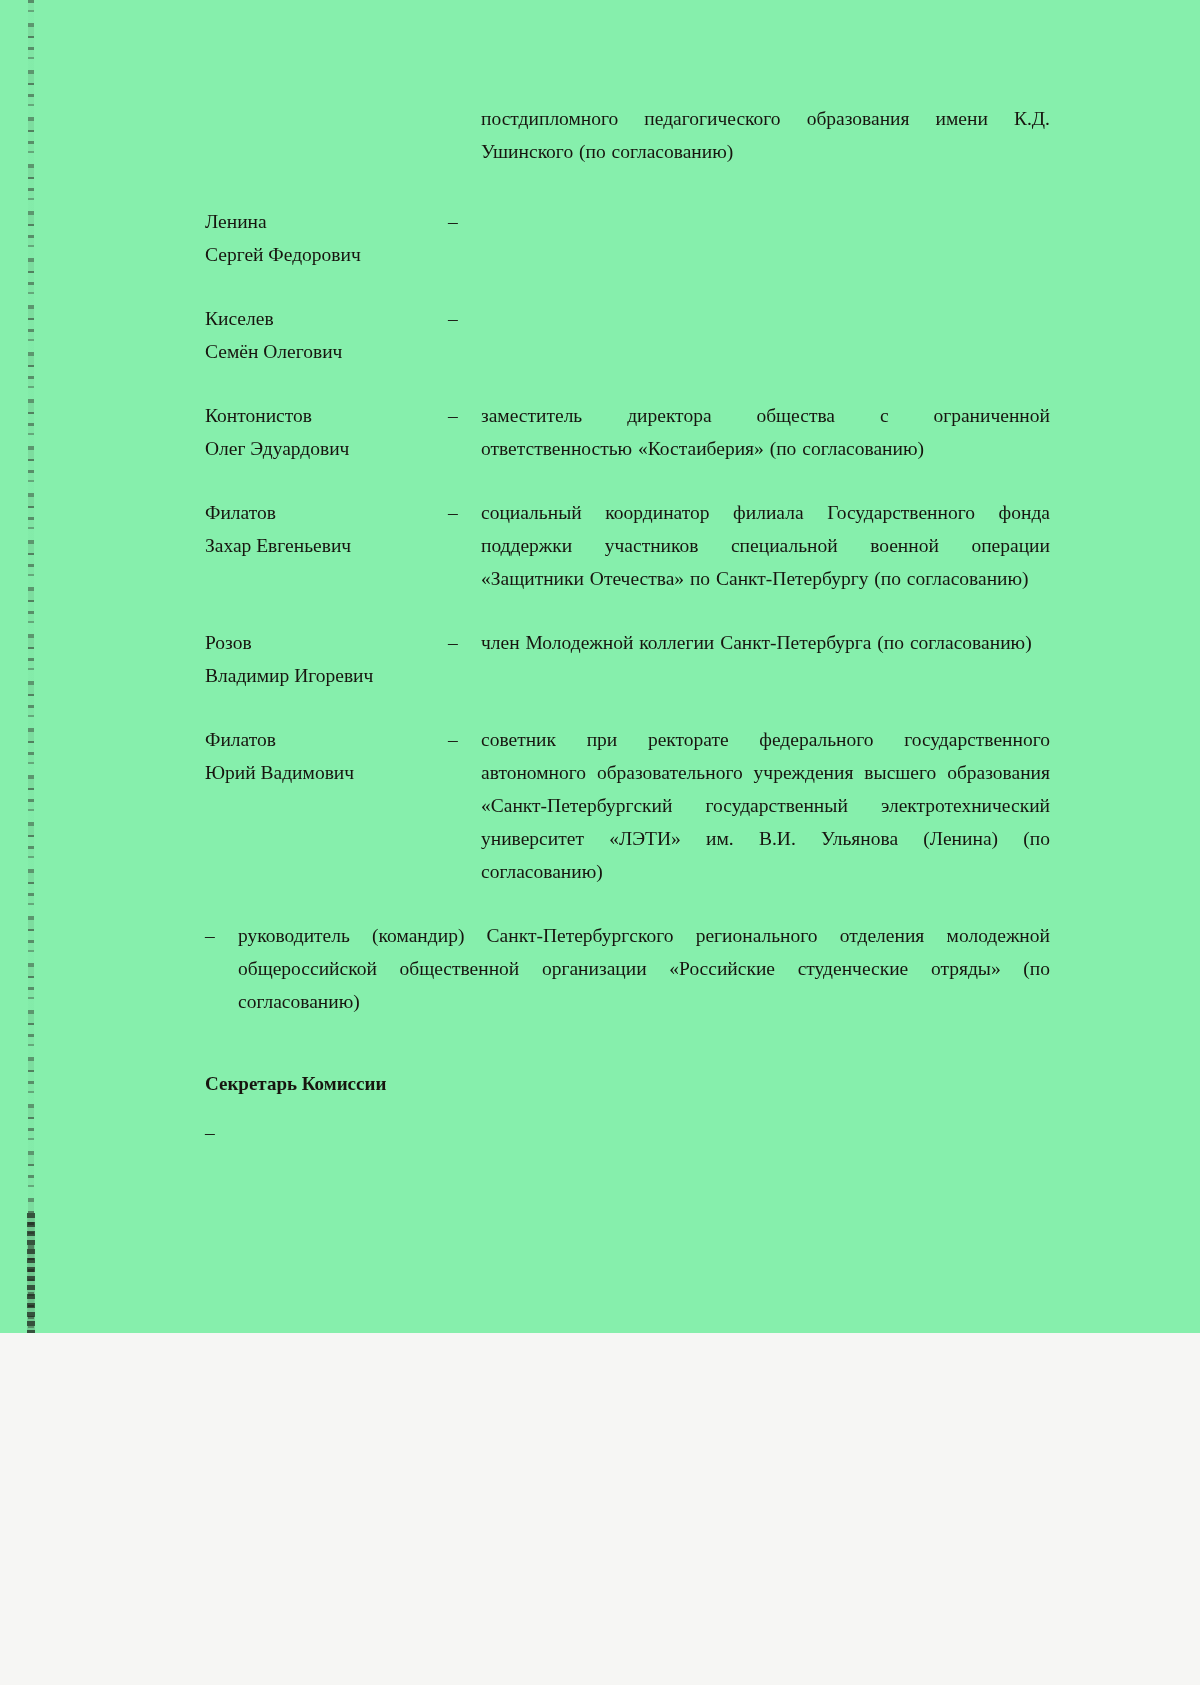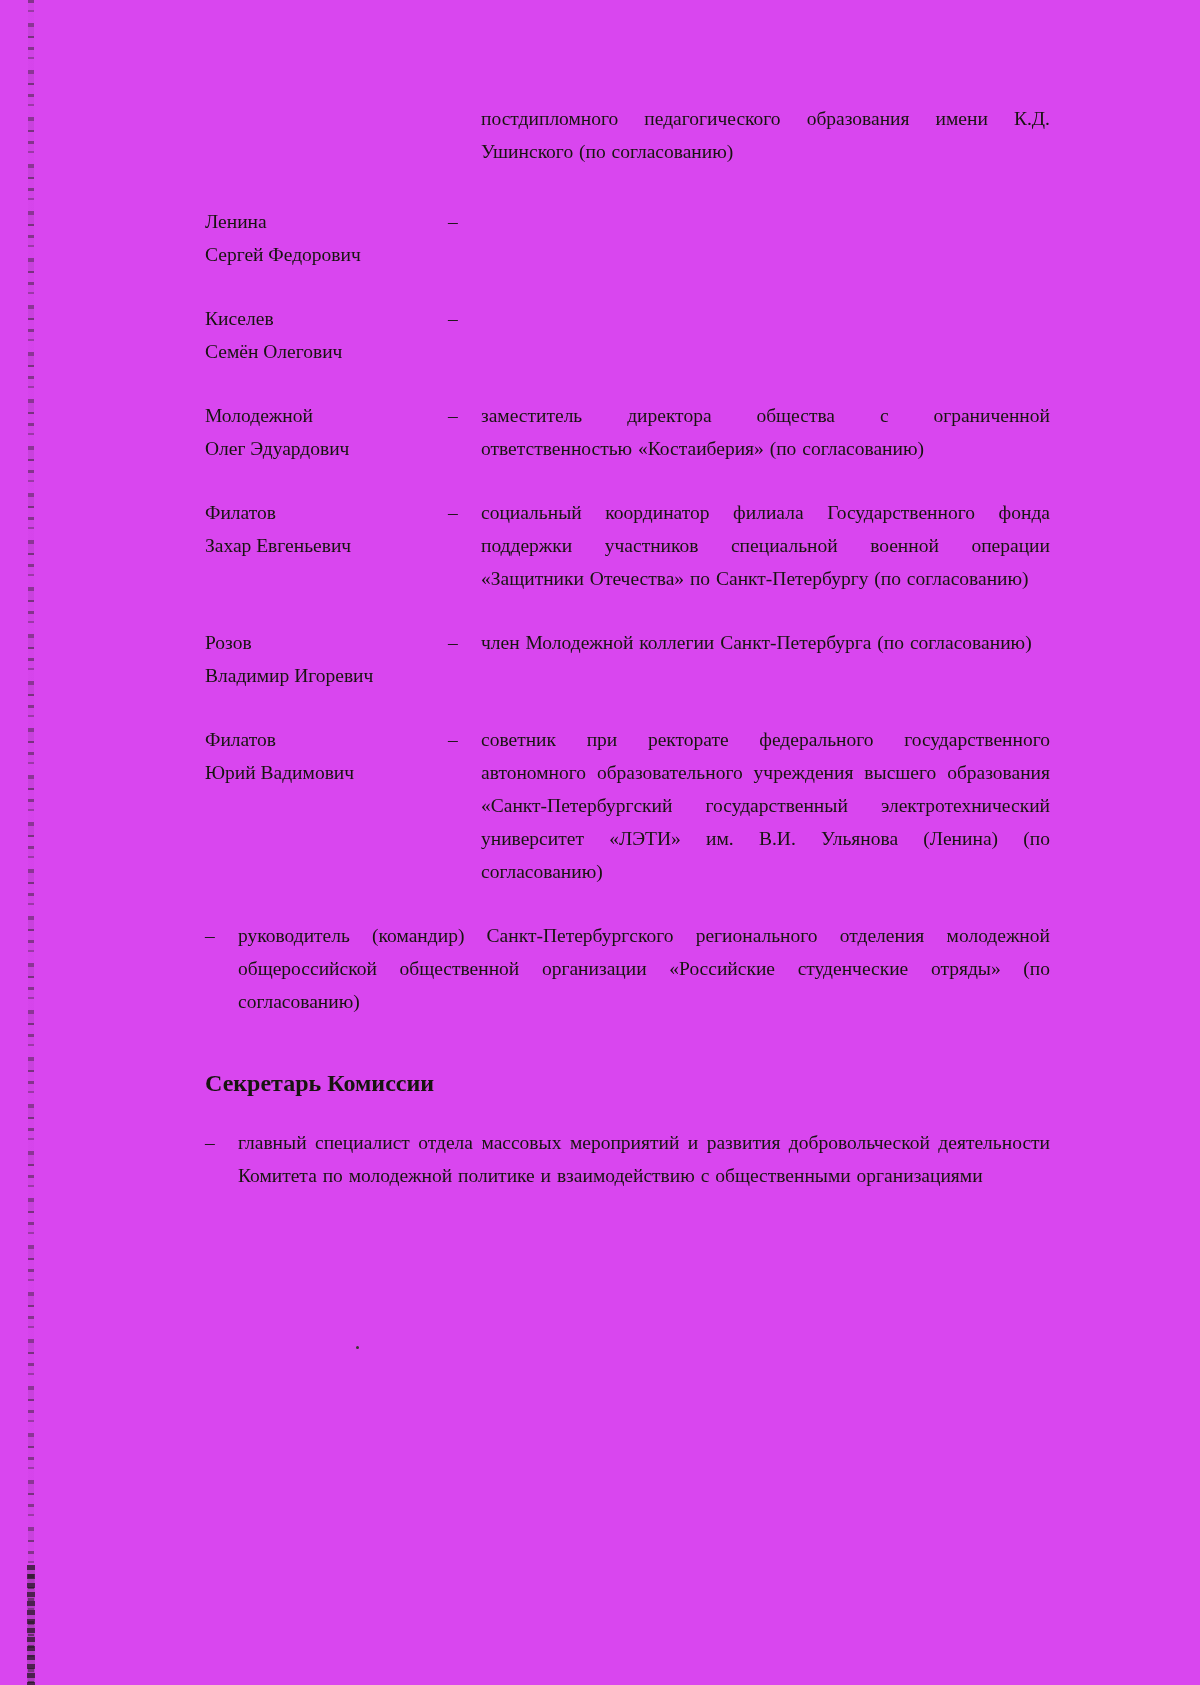--- a/index.html
+++ b/index.html
@@ -5,22 +5,22 @@
   * { margin: 0; padding: 0; box-sizing: border-box; }
   html, body { width: 1200px; }
   body {
     background: #f6f6f4;
     font-family: "Liberation Serif", "DejaVu Serif", serif;
     color: #17150f;
   }
   .page {
     position: relative;
     width: 1200px;
-    height: 1685px;
-    background: #d946ef;
+    height: 1333px;
+    background: #86efac;
     overflow: hidden;
   }
   
   .scan-edge {
     position: absolute;
     left: 28px;
     top: 0;
     width: 6px;
     height: 100%;
     background: repeating-linear-gradient(
@@ -71,24 +71,24 @@
   }
   .desc {
     flex: 1;
     font-size: 19.5px;
     line-height: 33px;
     text-align: justify;
     text-align-last: left;
     word-spacing: 1px;
   }
   .heading {
-    font-size: 24px;
+    font-size: 19px;
     line-height: 33px;
     font-weight: bold;
-    margin: 49px 0 26px 0;
+    margin: 49px 0 16px 0;
   }
   .speck {
     position: absolute;
     left: 356px;
     top: 1346px;
     width: 3px;
     height: 3px;
     border-radius: 50%;
     background: #3a372f;
   }
@@ -120,21 +120,21 @@
     <div class="row">
       <div class="name-col">
         <div>Киселев</div>
         <div>Семён Олегович</div>
       </div>
       <div class="dash-col">–</div>
     </div>
 
     <div class="row">
       <div class="name-col">
-        <div>Молодежной</div>
+        <div>Контонистов</div>
         <div>Олег Эдуардович</div>
       </div>
       <div class="dash-col">–</div>
       <div class="desc">заместитель директора общества с ограниченной ответственностью «Костаиберия» (по согласованию)</div>
     </div>
 
     <div class="row">
       <div class="name-col">
         <div>Филатов</div>
         <div>Захар Евгеньевич</div>
@@ -163,17 +163,16 @@
 
     <div class="row">
       <div class="dash-col">–</div>
       <div class="desc">руководитель (командир) Санкт-Петербургского регионального отделения молодежной общероссийской общественной организации «Российские студенческие отряды» (по согласованию)</div>
     </div>
 
     <div class="heading">Секретарь Комиссии</div>
 
     <div class="row">
       <div class="dash-col">–</div>
-      <div class="desc">главный специалист отдела массовых мероприятий и развития добровольческой деятельности Комитета по молодежной политике и взаимодействию с общественными организациями</div>
     </div>
 
   </div>
 </div>
 
 </body></html>

